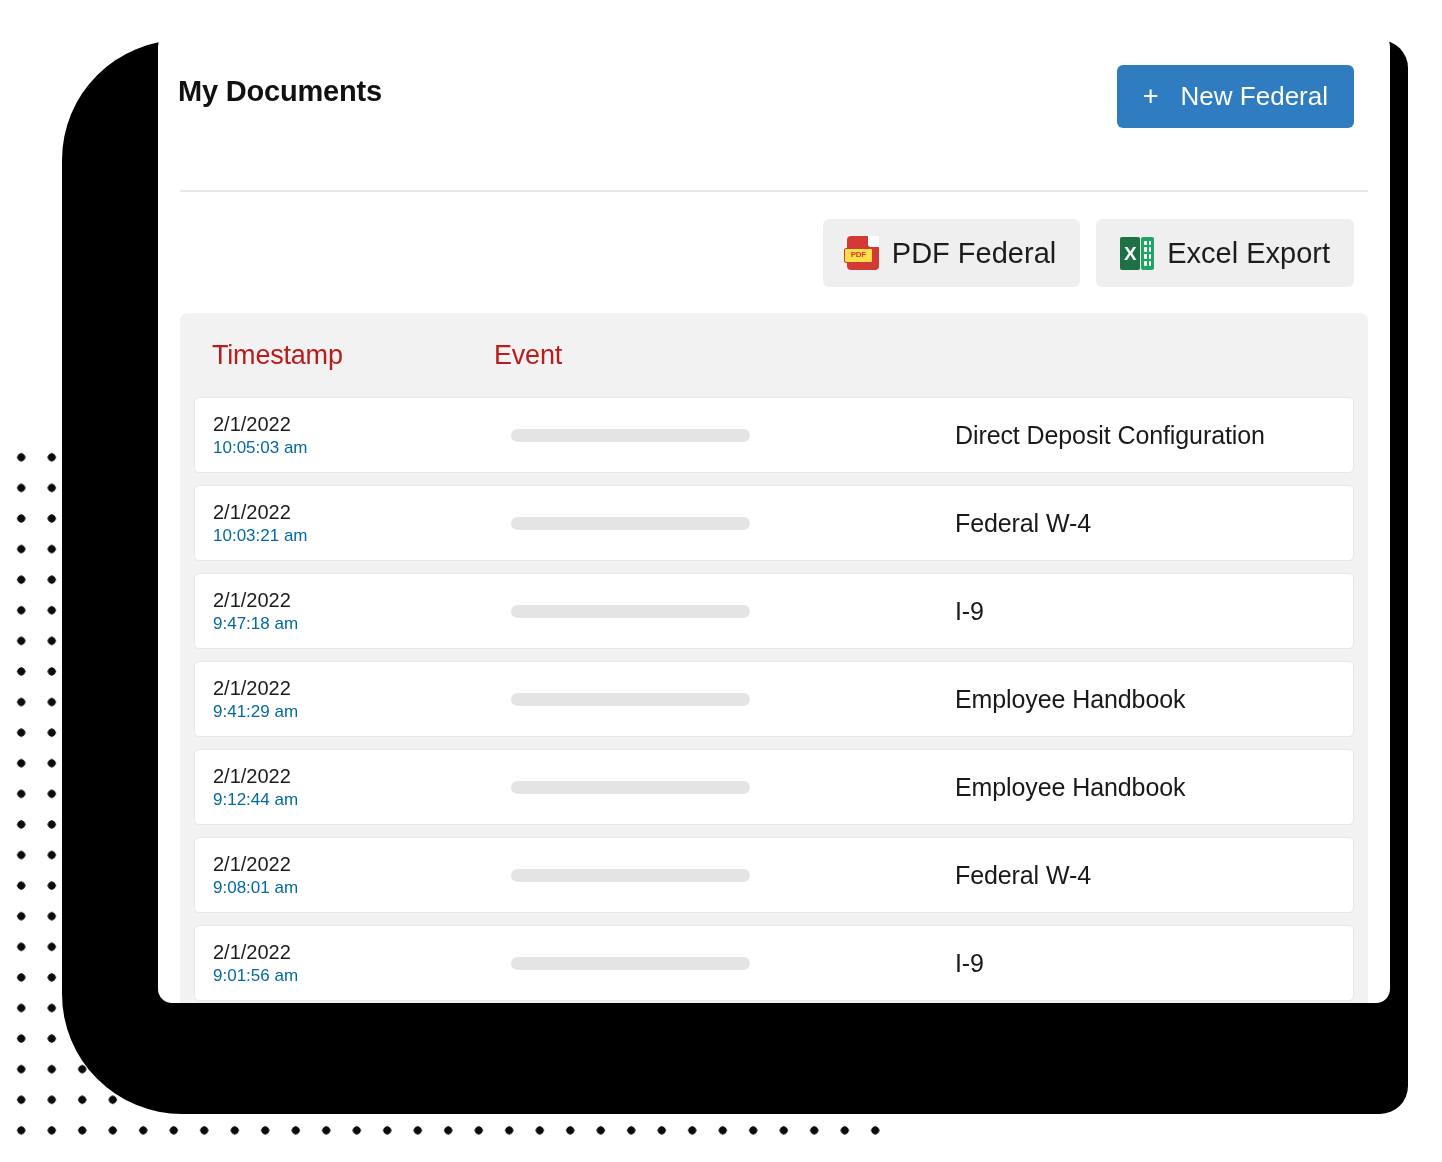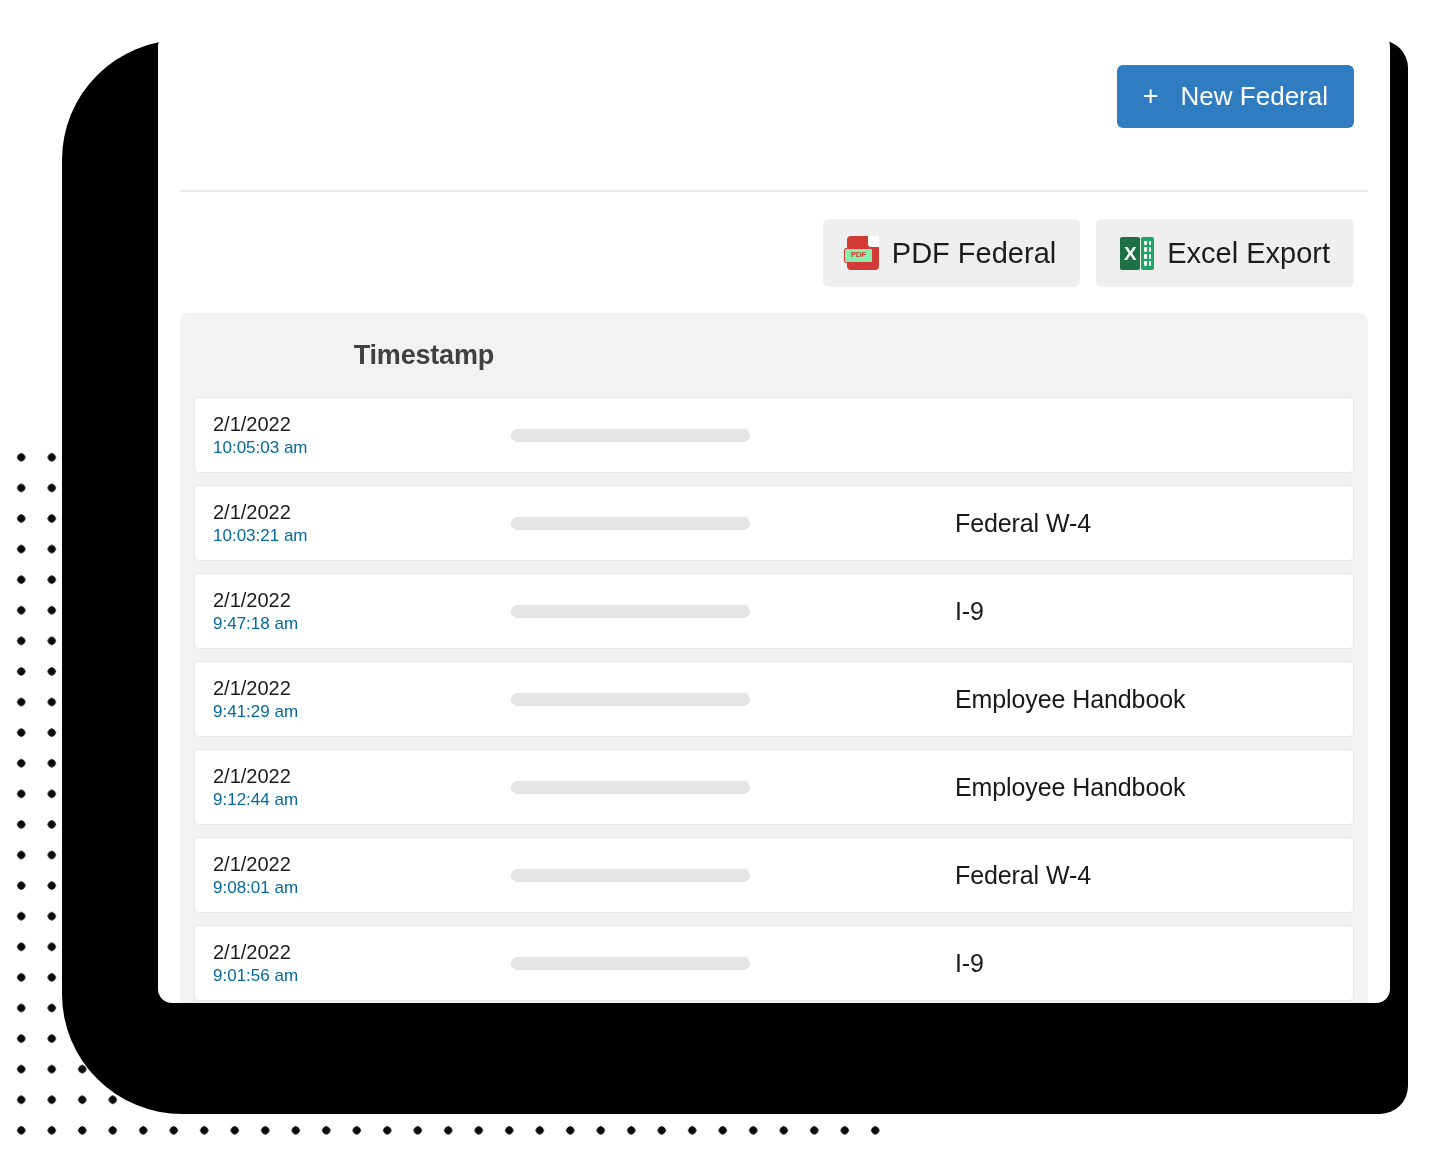--- a/index.html
+++ b/index.html
@@ -152,21 +152,21 @@
     height: 11px;
     background: #ffffff;
     border-bottom-left-radius: 3px;
   }
   .pdf-icon .tag {
     position: absolute;
     left: -3px;
     bottom: 7px;
     width: 27px;
     height: 13px;
-    background: #86efac;
+    background: #fde047;
     border: 1.6px solid #d43a35;
     border-radius: 2px;
     color: #d43a35;
     font-size: 8px;
     font-weight: bold;
     line-height: 11px;
     text-align: center;
     letter-spacing: -0.3px;
   }
 
@@ -222,24 +222,23 @@
 
   .table-head {
     display: flex;
     align-items: center;
     height: 84px;
     padding: 0 14px;
     box-sizing: border-box;
   }
   .table-head .th {
     font-size: 27px;
-    font-weight: bold;
-    color: #404040;
+    font-weight: normal;
+    color: #b91c1c;
     letter-spacing: -0.2px;
-    text-align: right;
   }
 
   .col-ts  { width: 300px; padding-left: 18px; box-sizing: border-box; }
   .col-ev  { width: 460px; }
   .col-fm  { flex: 1; }
 
   .rows { padding: 0 14px 0 14px; }
 
   .row {
     display: flex;
@@ -288,20 +287,21 @@
 <body>
 
 <div id="stage">
 
   <div class="dot-grid"></div>
   <div class="shadow-block"></div>
 
   <div class="card">
 
     <div class="card-header">
+      <h1 class="page-title">My Documents</h1>
 
       <button class="new-doc-btn">
         <span class="plus">+</span>
         <span>New Federal</span>
       </button>
 
       <div class="header-rule"></div>
     </div>
 
     <div class="export-bar">
@@ -331,31 +331,33 @@
         </span>
         <span>Excel Export</span>
       </button>
 
     </div>
 
     <div class="table-wrap">
 
       <div class="table-head">
         <div class="th col-ts">Timestamp</div>
+        <div class="th col-ev">Event</div>
       </div>
 
       <div class="rows" id="rows-container">
   <div class="row">
     <div class="cell-ts">
       <div class="ts-date">2/1/2022</div>
       <div class="ts-time">10:05:03 am</div>
     </div>
     <div class="cell-ev">
       <div class="redacted-bar"></div>
     </div>
+    <div class="cell-fm">Direct Deposit Configuration</div>
   </div>
 
   <div class="row">
     <div class="cell-ts">
       <div class="ts-date">2/1/2022</div>
       <div class="ts-time">10:03:21 am</div>
     </div>
     <div class="cell-ev">
       <div class="redacted-bar"></div>
     </div>

